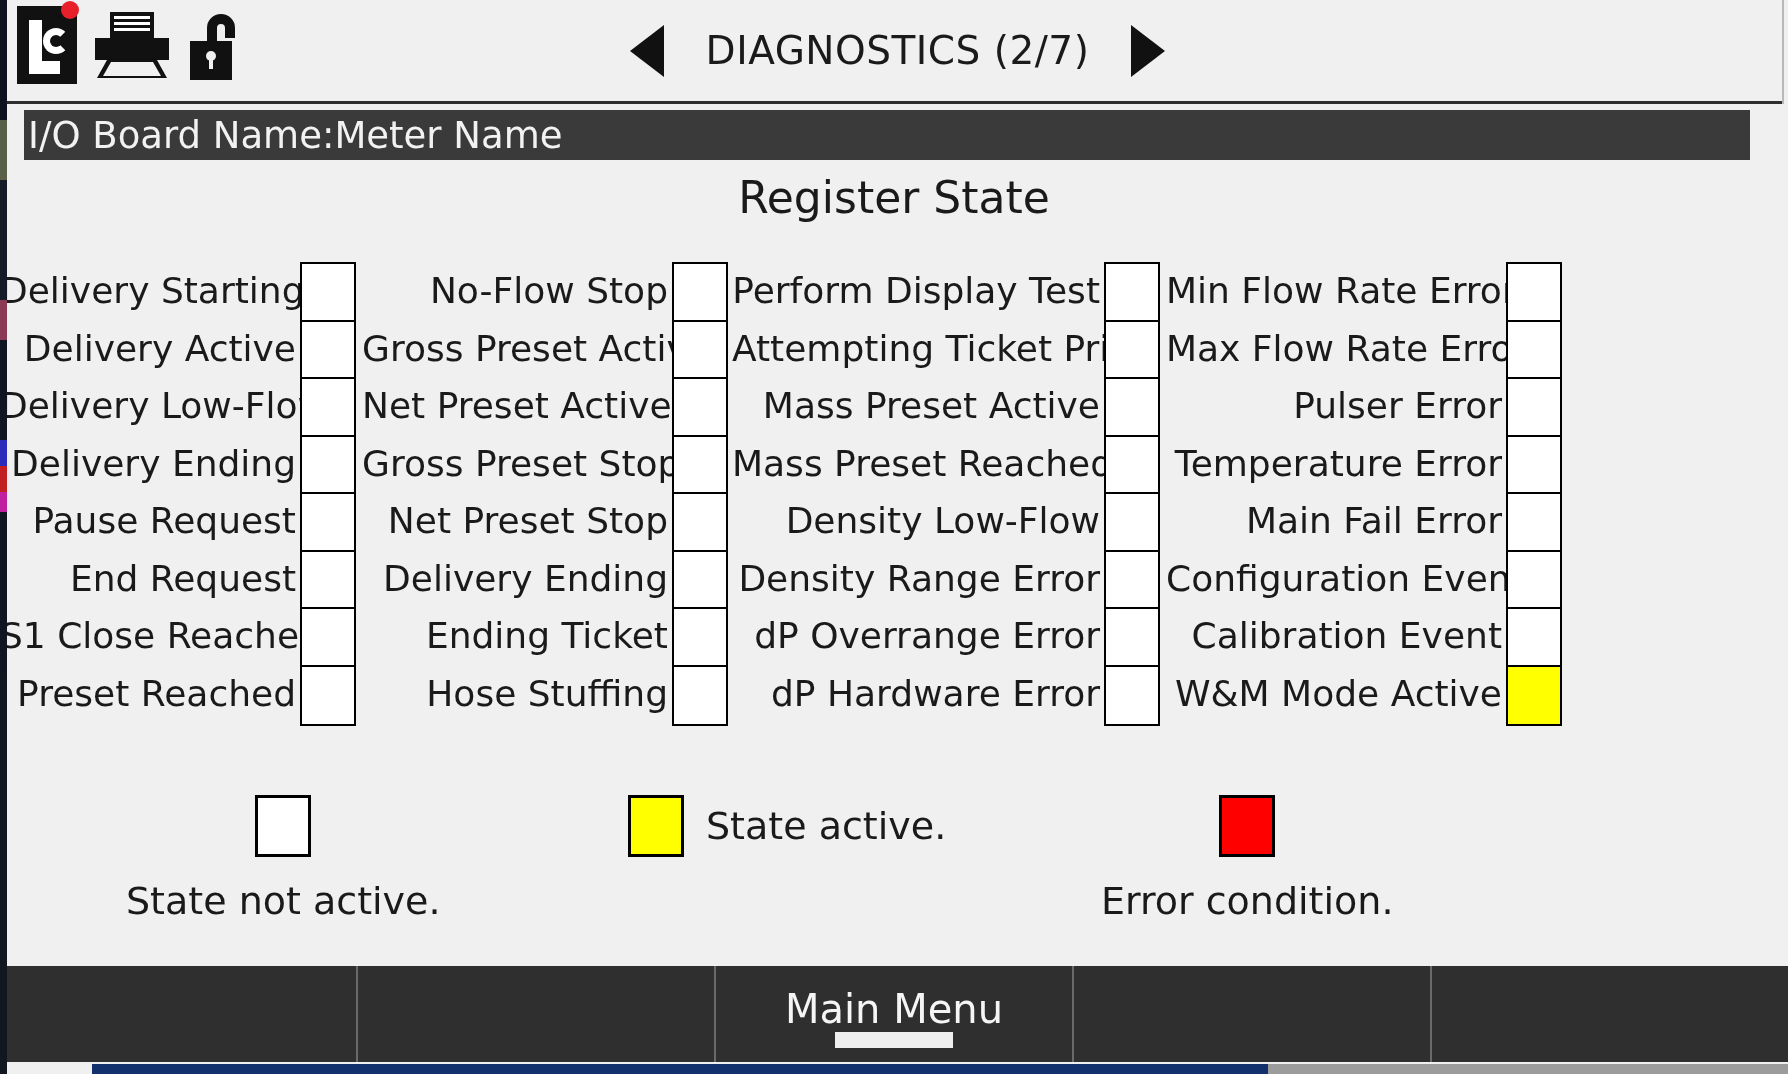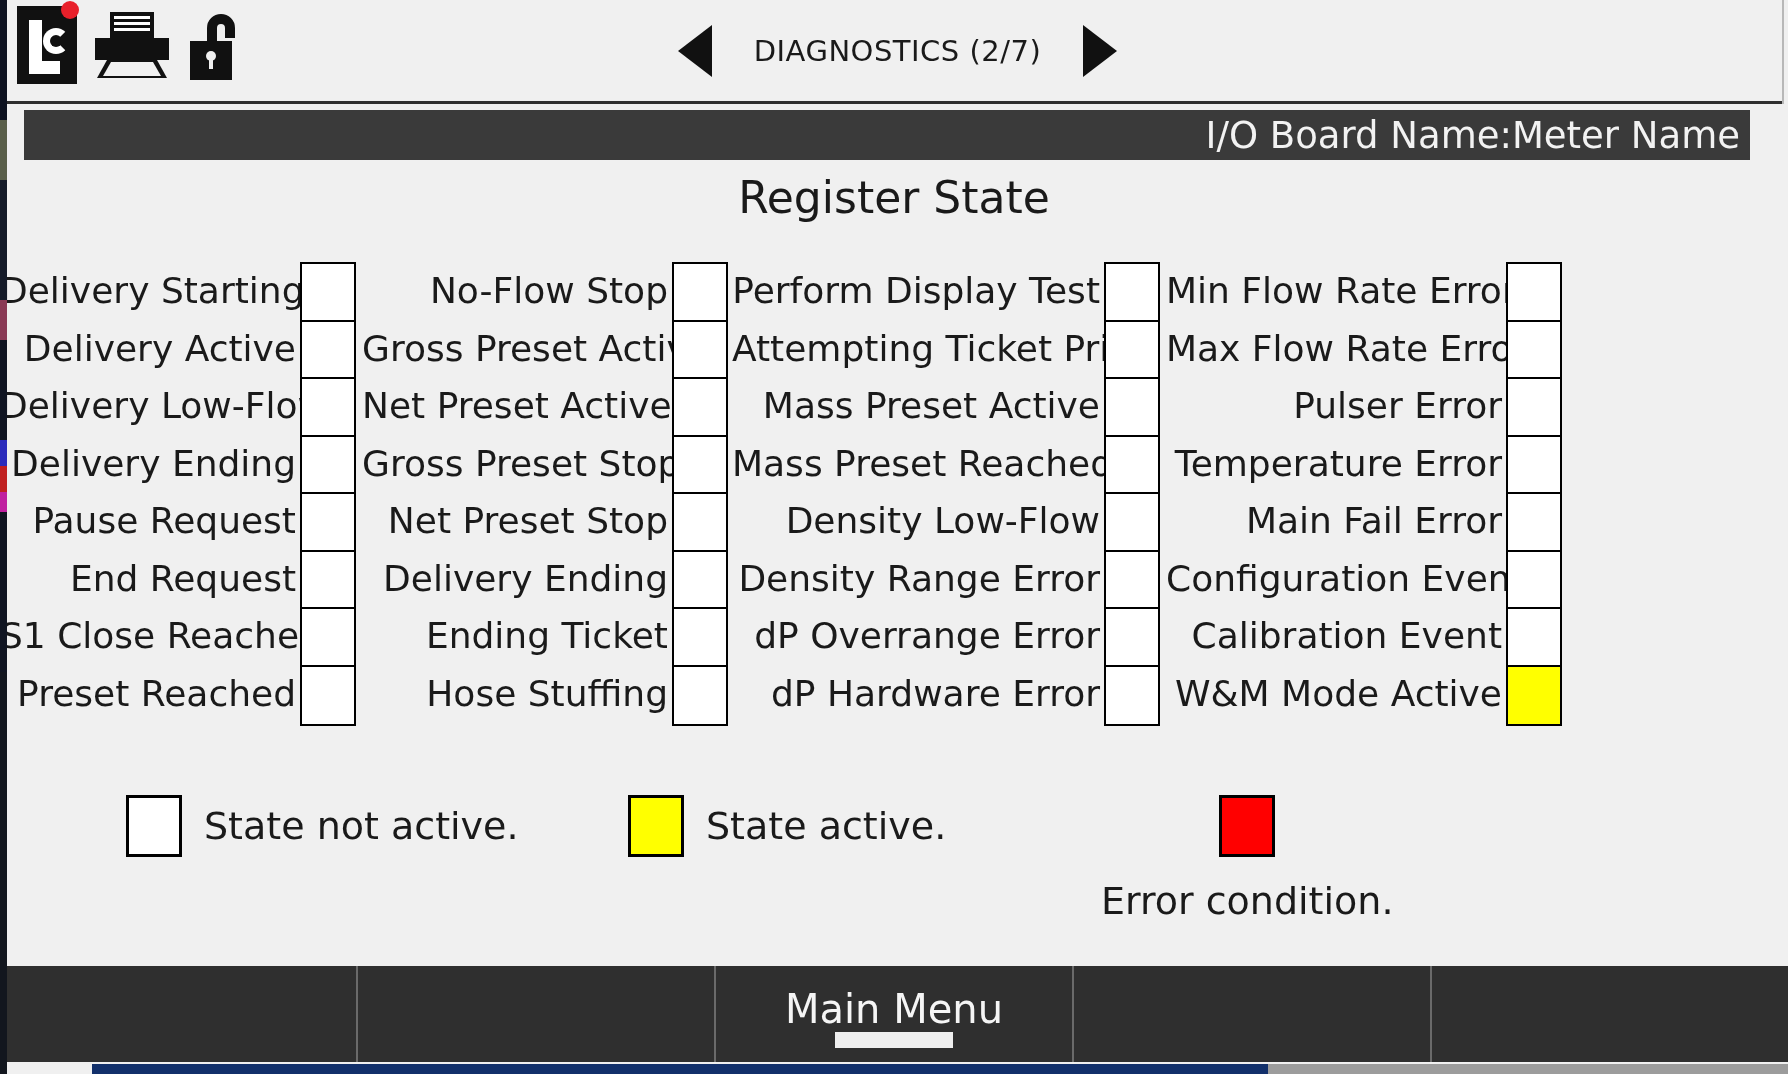--- a/index.html
+++ b/index.html
@@ -120,39 +120,39 @@
     border-top: 26px solid transparent;
     border-bottom: 26px solid transparent;
     border-right: 34px solid #111;
   }
   .nav-arrow.right {
     border-top: 26px solid transparent;
     border-bottom: 26px solid transparent;
     border-left: 34px solid #111;
   }
   .screen-title {
-    font-size: 29px;
+    font-size: 39px;
     color: #1a1a1a;
     letter-spacing: 0.5px;
     white-space: nowrap;
   }
 
   
   .board-band {
     position: absolute;
     left: 24px;
     top: 110px;
     width: 1726px;
     height: 50px;
     background: #3a3a3a;
     color: #f2f2f2;
     font-size: 37px;
     display: flex;
     align-items: center;
-    justify-content: flex-end;
+    justify-content: flex-start;
     padding: 0 10px 0 4px;
     box-sizing: border-box;
   }
   .board-band .bb-left { white-space: nowrap; }
   .board-band .bb-right { white-space: nowrap; }
 
   
   .section-title {
     position: absolute;
     left: 0; right: 0;
@@ -243,21 +243,21 @@
     width: 56px;
     height: 62px;
     border: 3px solid #000;
     box-sizing: border-box;
   }
   .legend-text {
     font-size: 38px;
     color: #1a1a1a;
     white-space: nowrap;
   }
-  #leg0 { left: 126px; }
+  #leg0 { left: 126px; flex-direction: column; }
   #leg1 { left: 628px; }
   #leg2 { left: 1101px; flex-direction: column; }
 
   
   .bottom-bar {
     position: absolute;
     left: 0;
     bottom: 12px;
     width: 1788px;
     height: 96px;

